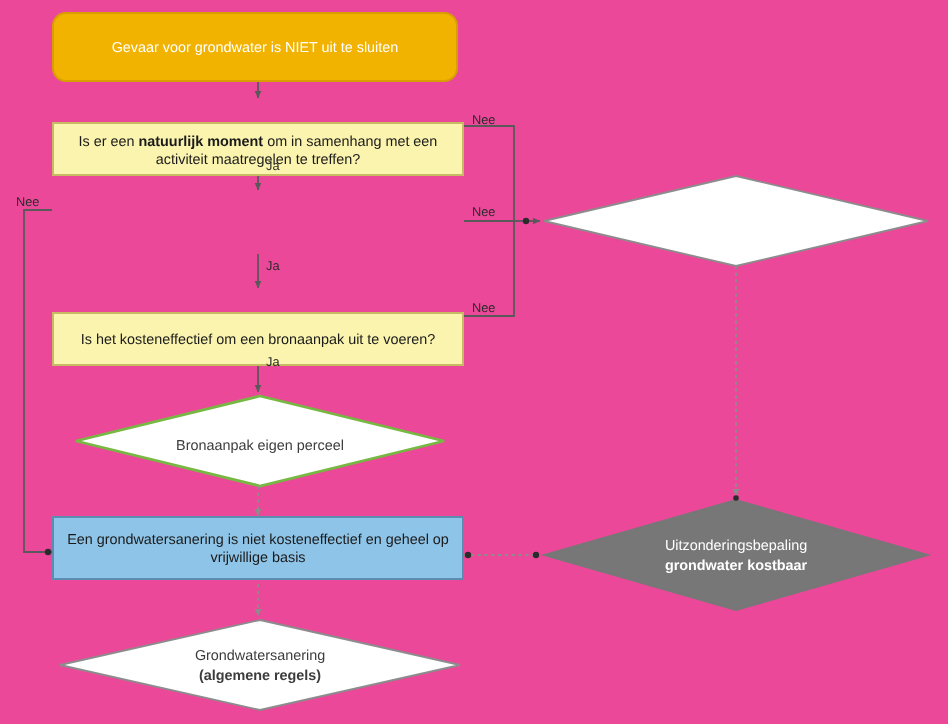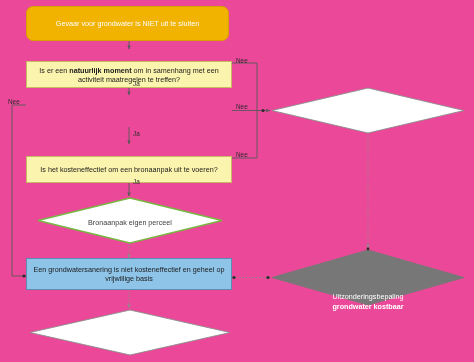--- a/index.html
+++ b/index.html
@@ -71,21 +71,20 @@
     display: flex;
     align-items: center;
     justify-content: center;
     text-align: center;
     font-size: 7.2px;
     line-height: 1.3;
     pointer-events: none;
   }
   .diamond-label.dark {
     color: #ffffff;
-    margin-top: 24px;
   }
   .diamond-label.plain {
     color: #3c3c3c;
   }
 
   
   .edge-label {
     position: absolute;
     font-size: 6.4px;
     color: #2b2b2b;
@@ -166,20 +165,26 @@
   <div class="node blue-node" style="left:26px; top:258px; width:206px; height:32px;">
     <span class="node-text">Een grondwatersanering is niet kosteneffectief en geheel op vrijwillige basis</span>
   </div>
 
   <div class="diamond-label plain" style="left:66px; top:208px; width:128px; height:29px;">
     <div>
       <span>Bronaanpak eigen perceel</span><br>
     </div>
   </div>
 
+  <div class="diamond-label plain" style="left:66px; top:318px; width:128px; height:29px;">
+    <div>
+      <span>Grondwatersanering</span><br>
+      <b>(algemene regels)</b>
+    </div>
+  </div>
 
 
   <div class="diamond-label dark" style="left:304px; top:263px; width:128px; height:29px;">
     <div>
       <span>Uitzonderingsbepaling</span><br>
       <b>grondwater kostbaar</b>
     </div>
   </div>
 
   <span class="edge-label" style="left:236px; top:58px;">Nee</span>

